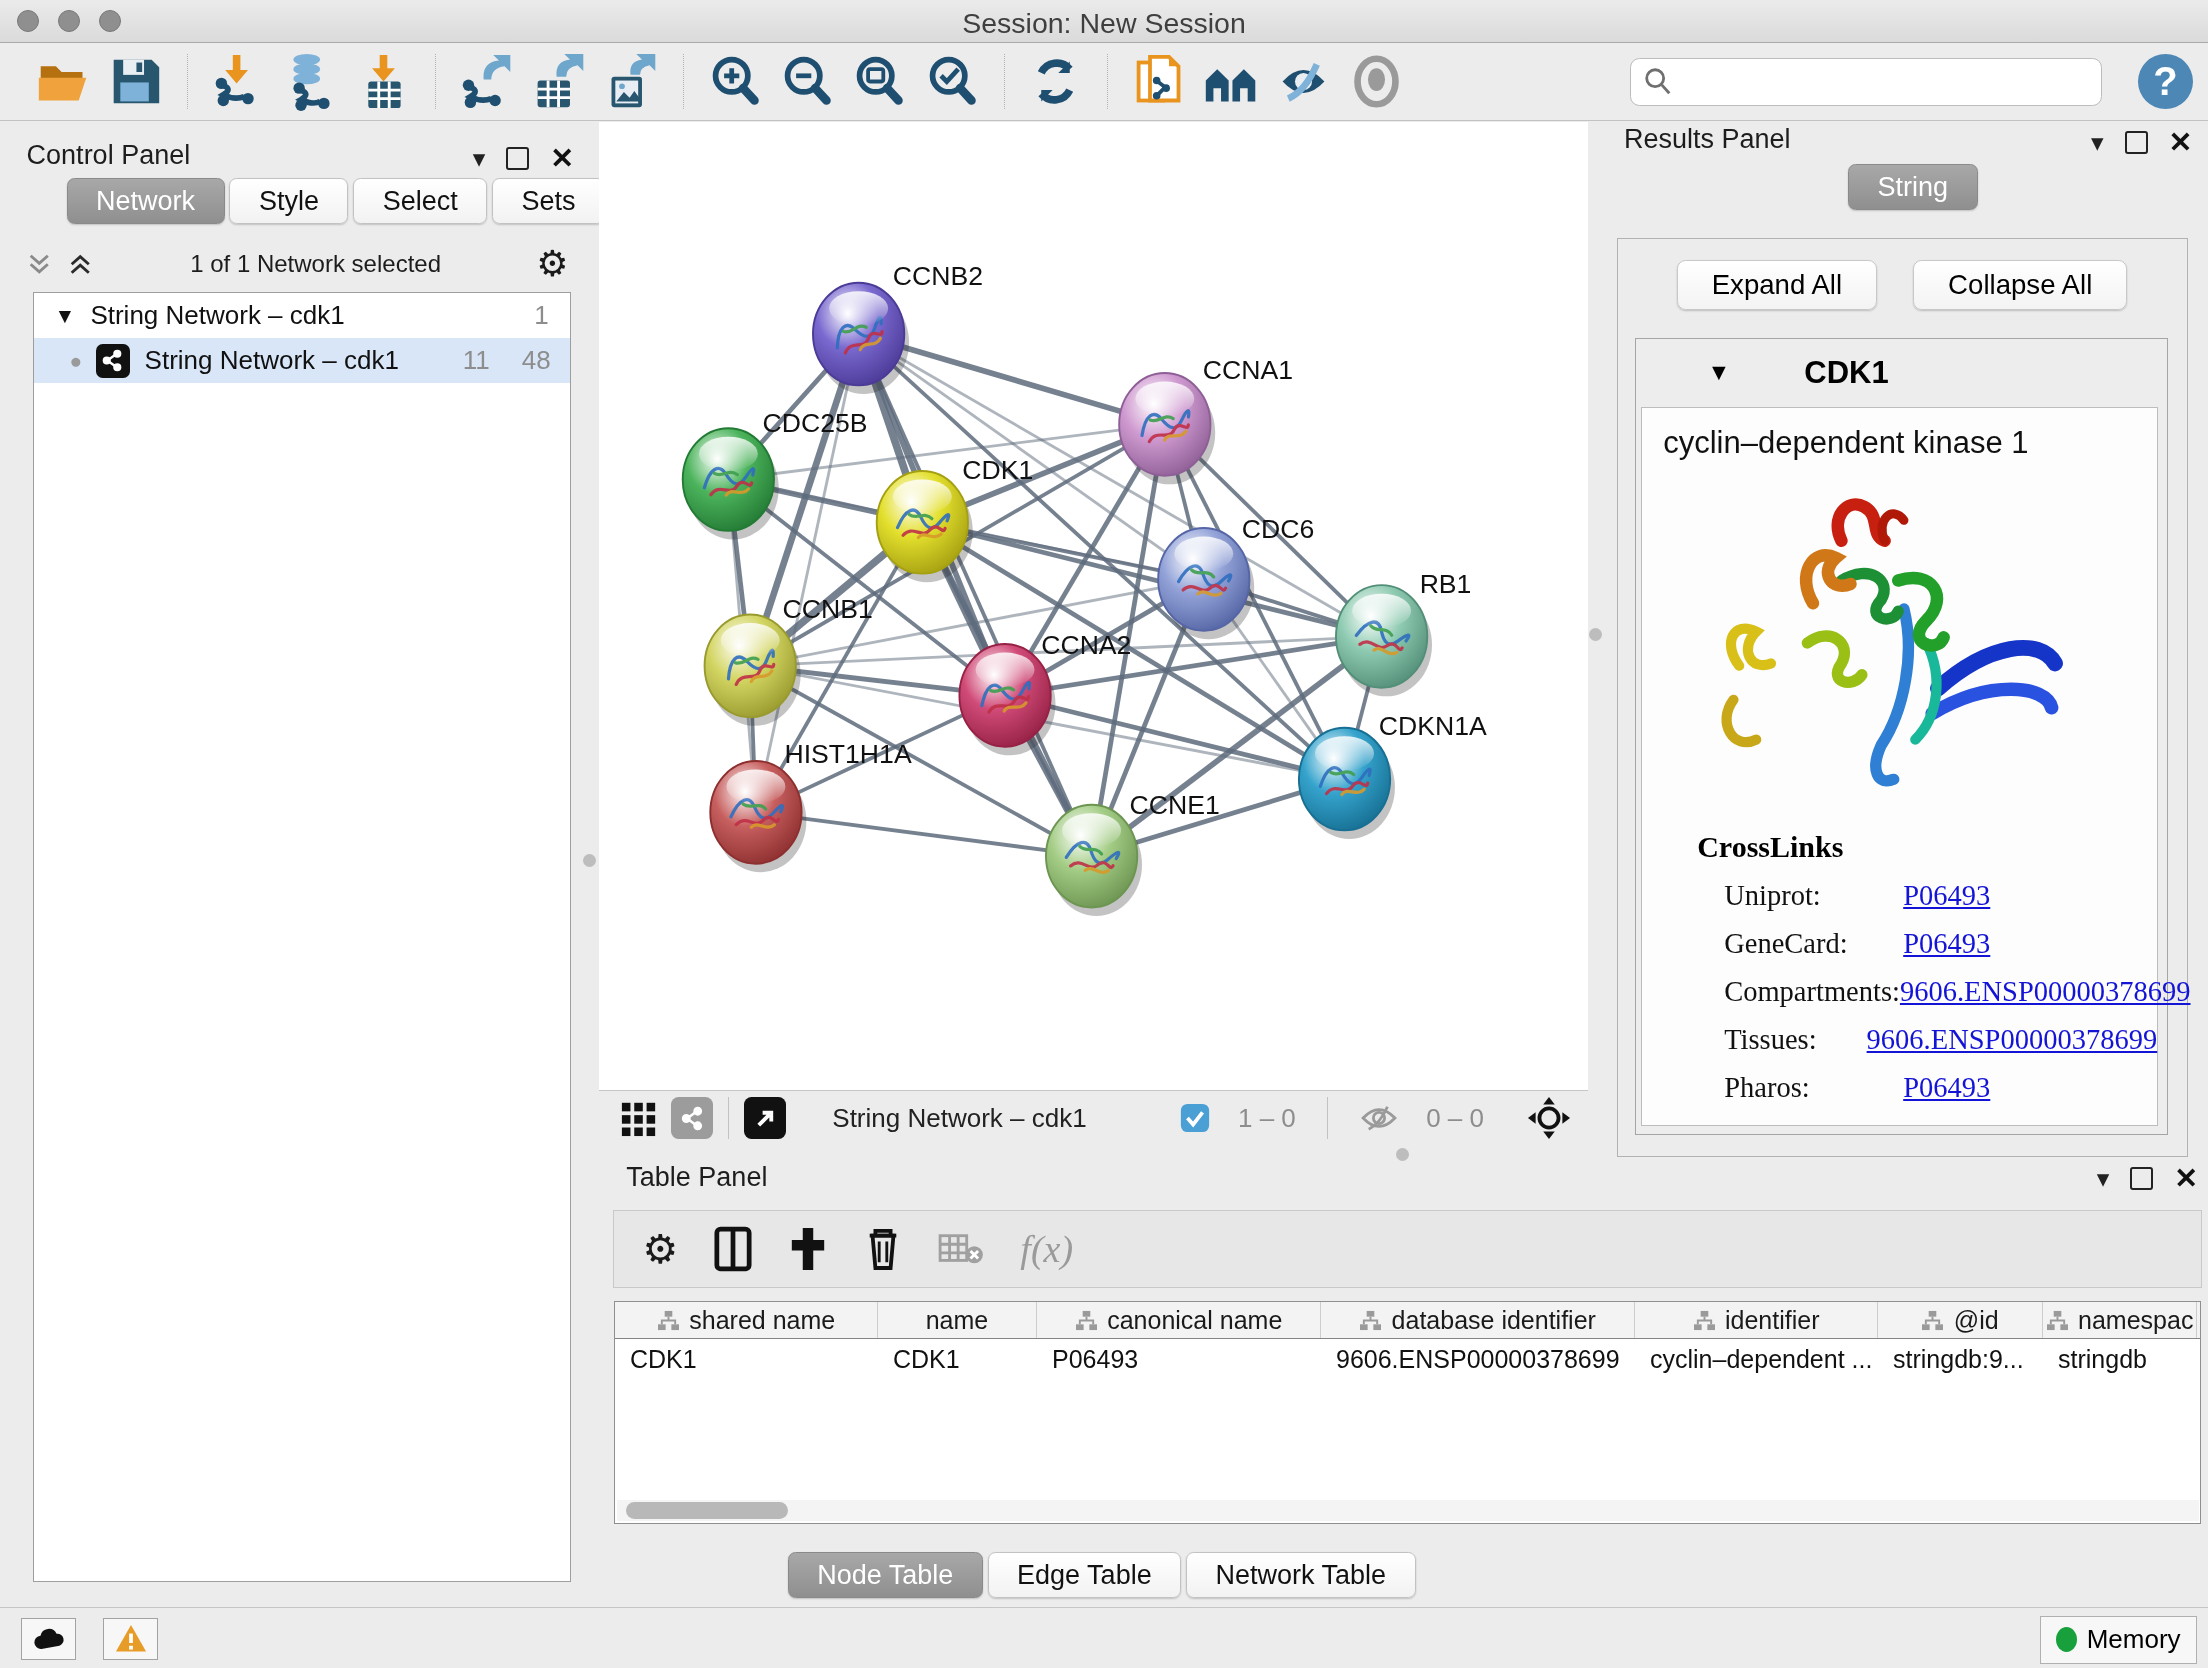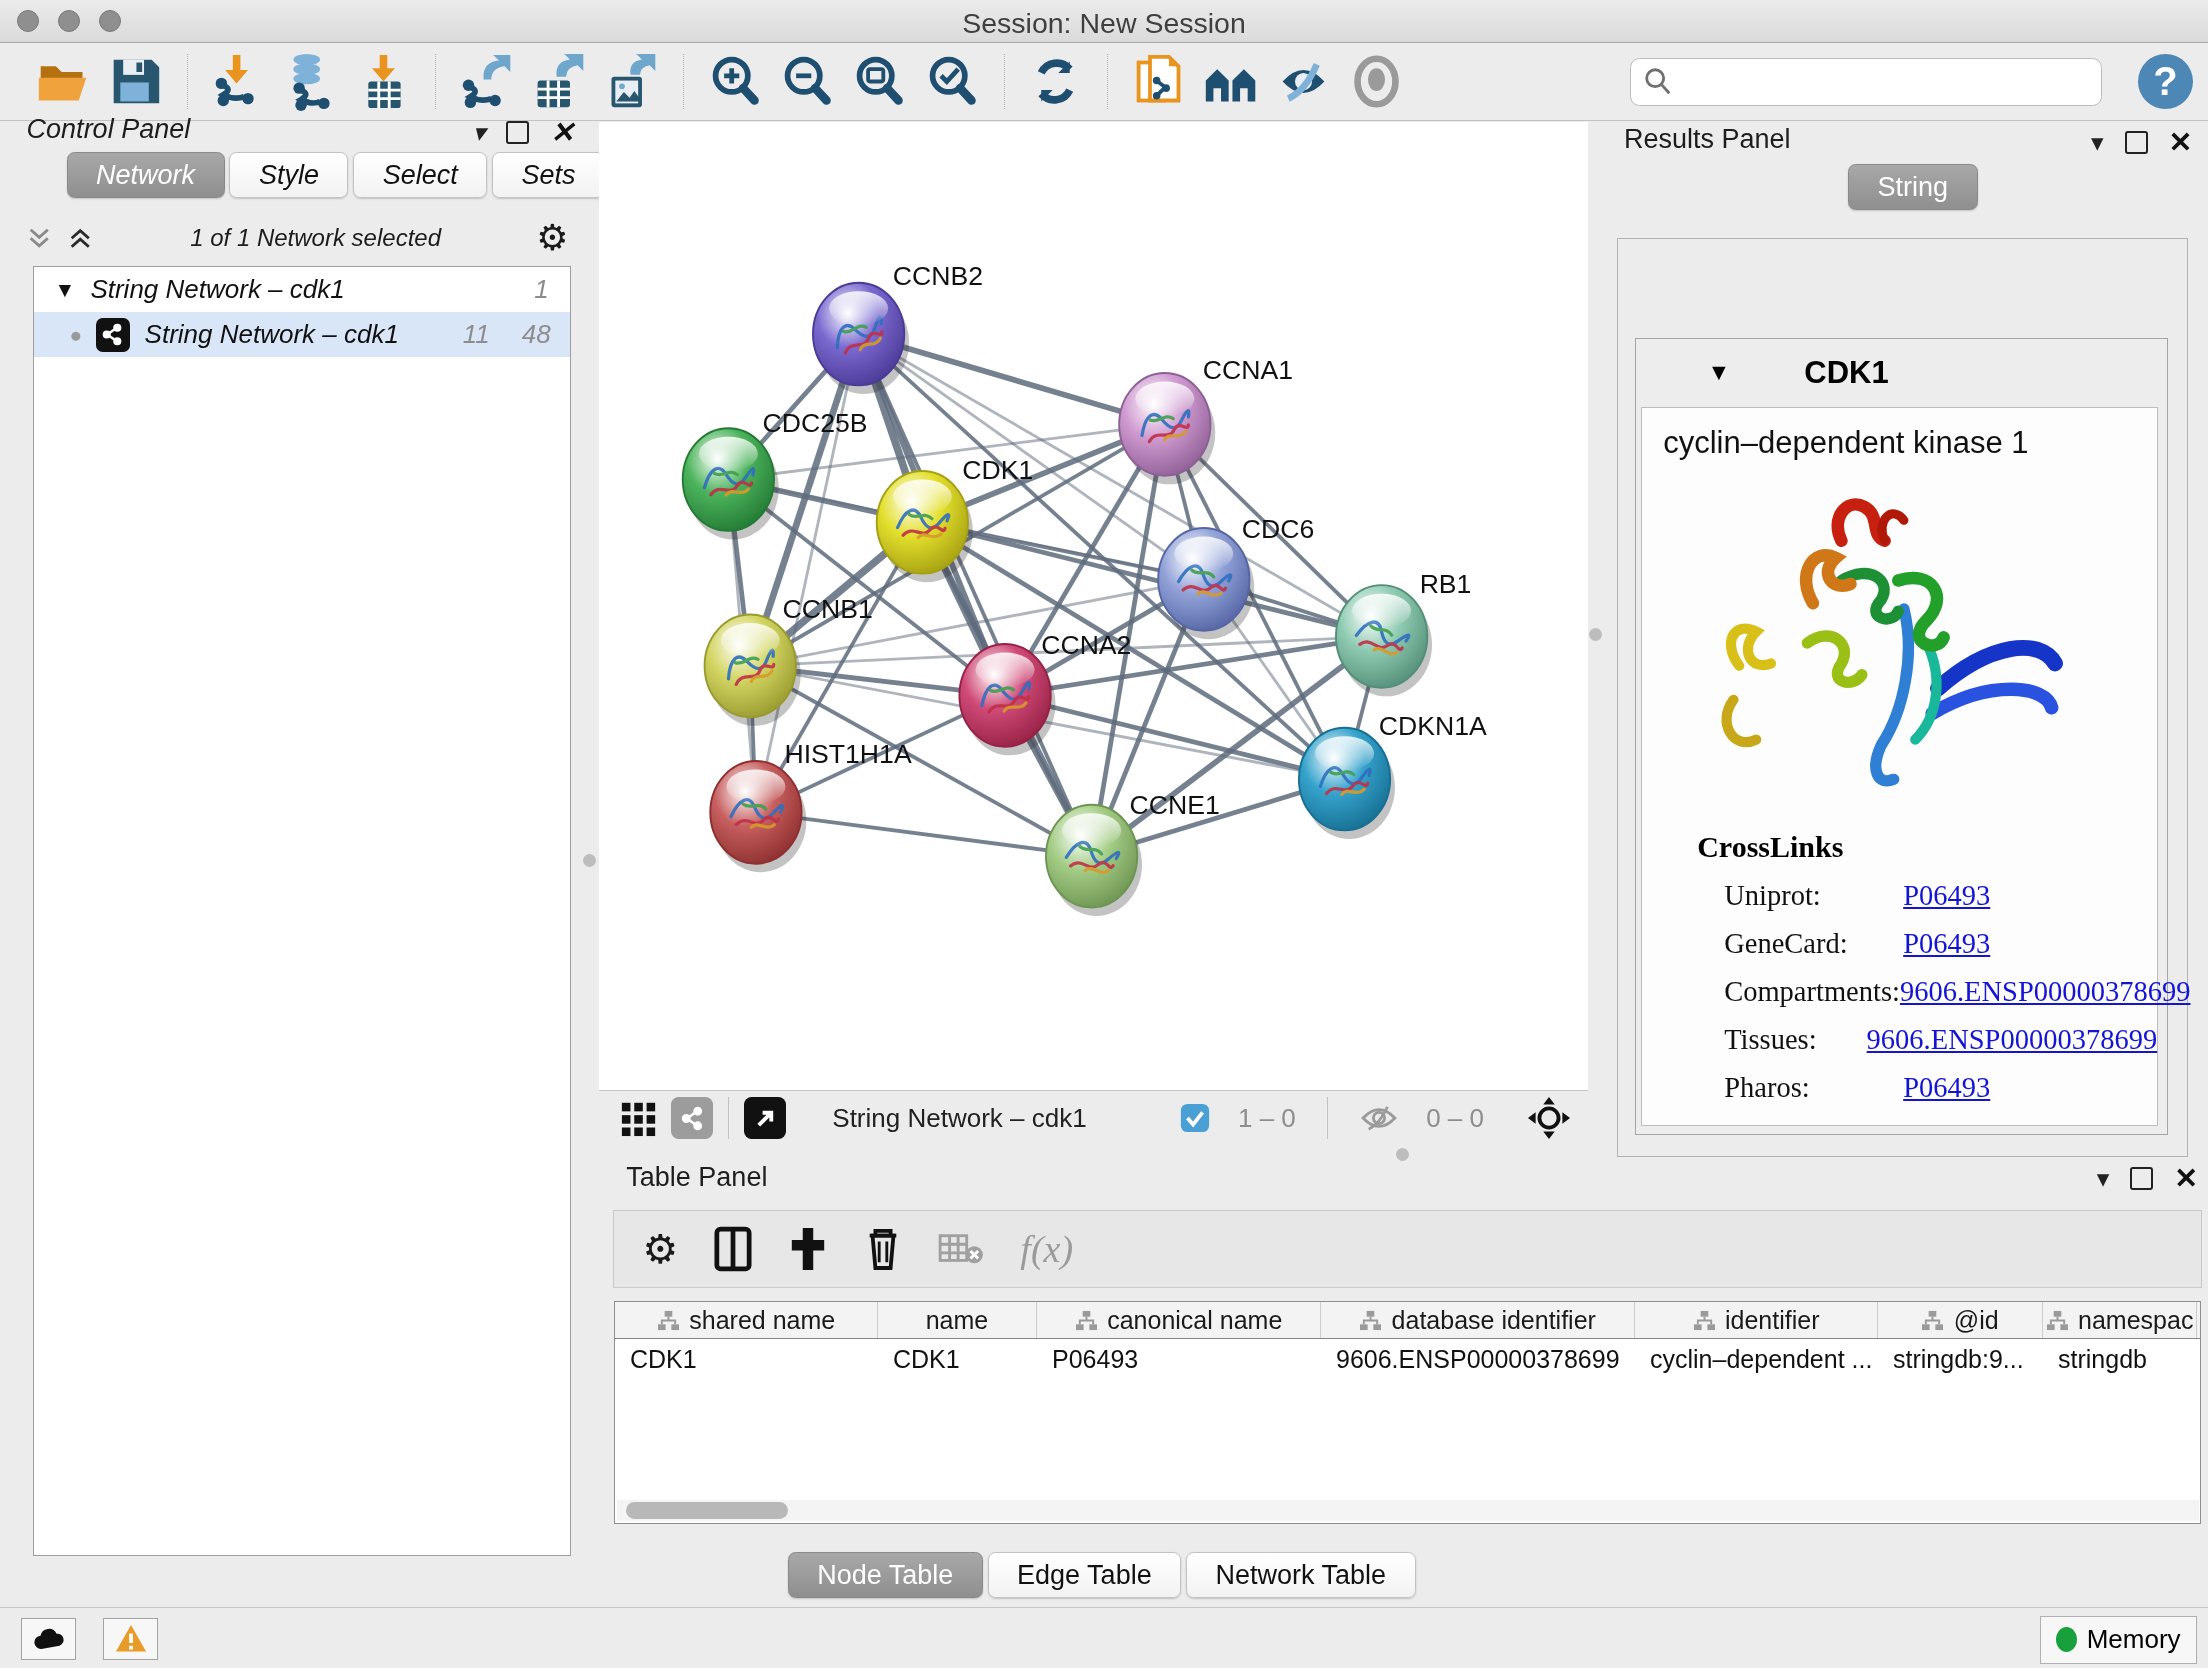--- a/index.html
+++ b/index.html
@@ -19,21 +19,21 @@
   .helpbtn{width:55px;height:55px;border-radius:50%;background:#4d87b5;color:#fff;font-size:40px;font-weight:bold;display:flex;align-items:center;justify-content:center;margin:0 15px 0 36px;}
   
   .panel-title{font-size:27px;color:#1d1d1d;}
   .ph-icons{position:absolute;top:3.8px;right:9.5px;display:flex;align-items:center;gap:21px;}
   .tri{font-size:25px;color:#222;}
   .floatbox{width:19px;height:19px;border:2.9px solid #222;border-radius:2.9px;}
   .closex{font-size:28.5px;color:#111;font-weight:bold;}
   .tab{height:44px;padding:0 28.5px;display:flex;align-items:center;background:linear-gradient(#ffffff,#f2f2f2);border:1px solid #c2c2c2;border-radius:7.6px;margin-right:4.8px;font-size:27px;color:#111;box-shadow:0 1px 1.9px rgba(0,0,0,.18);}
   .tab.active{background:linear-gradient(#a8a8a8,#8f8f8f);color:#fff;border-color:#8a8a8a;}
   
-  .control-panel{position:absolute;left:7.6px;top:112px;width:576px;height:1484px;font-style:italic;}
+  .control-panel{position:absolute;left:7.6px;top:138px;width:576px;height:1484px;}
   .cp-tabs{position:absolute;left:59px;top:40px;display:flex;}
   .sel-bar{position:absolute;left:17px;top:103px;width:544px;height:46px;display:flex;align-items:center;}
   .sel-text{flex:1;text-align:center;font-size:24px;color:#1c1c1c;}
   .gear{font-family:"DejaVu Sans",sans-serif;font-size:36px;color:#1a1a1a;line-height:1;}
   .cp-list{position:absolute;left:25px;top:154px;width:538px;height:1290px;background:#fff;border:1.9px solid #9e9e9e;box-sizing:border-box;}
   .tree-row{height:45px;display:flex;align-items:center;font-size:26px;color:#111;}
   .tree-row.selected{background:#d9e6f7;}
   .badge{color:#8d8d8d;}
   
   .network-canvas{position:absolute;left:599px;top:122px;width:989px;height:968px;background:#fff;}
@@ -573,20 +573,24 @@
     <div class="abs" style="left:17px;top:1.9px"><span class="panel-title">Results Panel</span></div>
     <div class="ph-icons">
       <span class="tri">▾</span>
       <span class="floatbox"></span>
       <span class="closex">✕</span>
     </div>
     <div class="rp-tab">
         <span class="tab active">String</span>
       </div>
     <div class="rp-outer">
+      <div class="rp-buttons">
+        <span class="btn">Expand All</span>
+        <span class="btn">Collapse All</span>
+      </div>
       <div class="rp-section">
         <div class="rp-gene-head">
           <span style="margin:0 0 0 72px;font-size:23px">▼</span>
           <span style="margin-left:74px;font-size:31px;font-weight:bold">CDK1</span>
         </div>
         <div class="rp-content">
           <div class="rp-desc">cyclin–dependent kinase 1</div>
 
           <svg width="409" height="352" viewBox="0 0 360 300" style="position:absolute;left:28.5px;top:59px">
             <g fill="none" stroke-linecap="round">

